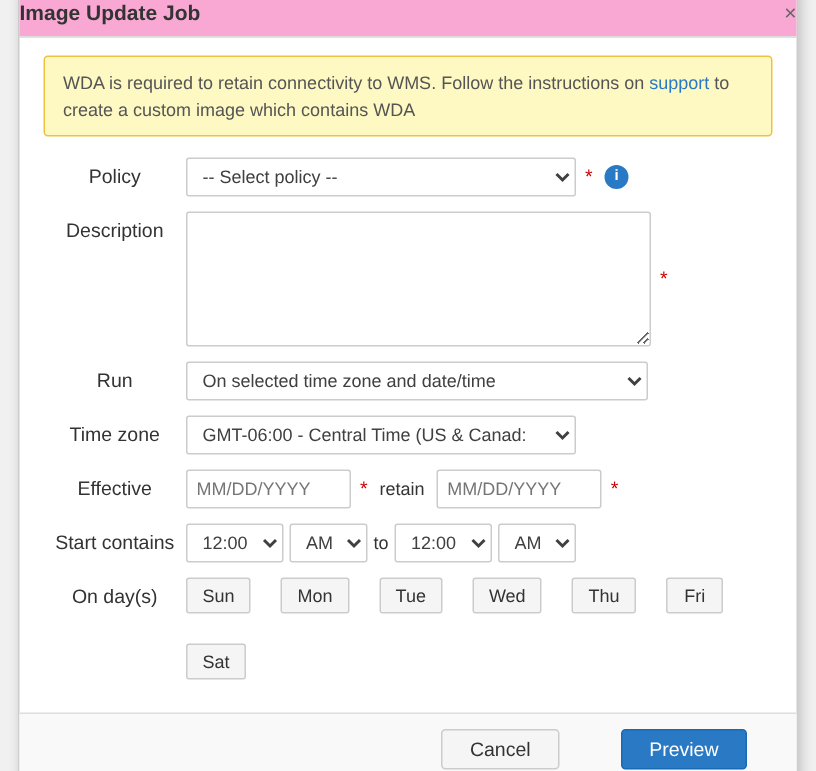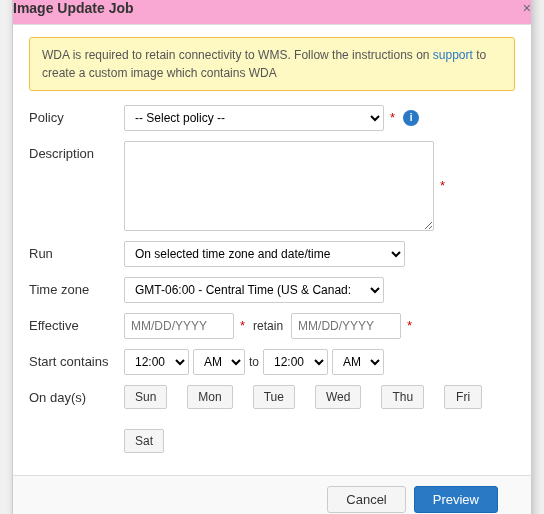--- a/index.html
+++ b/index.html
@@ -60,34 +60,35 @@
       display: flex;
       align-items: flex-start;
       margin-bottom: 10px;
     }
     .form-label {
       width: 95px;
       padding-top: 5px;
       color: #333;
       font-size: 13px;
       flex-shrink: 0;
+      text-align: center;
     }
     .form-control-wrap {
       flex: 1;
       display: flex;
       align-items: center;
       flex-wrap: wrap;
       gap: 4px;
     }
     select {
       border: 1px solid #ccc;
       border-radius: 2px;
       padding: 4px 6px;
       font-size: 12px;
-      color: #000000;
+      color: #404040;
       background: #fff;
       height: 26px;
     }
     input[type="text"] {
       border: 1px solid #ccc;
       border-radius: 2px;
       padding: 4px 6px;
       font-size: 12px;
       color: #999;
       height: 26px;
@@ -118,21 +119,21 @@
       color: #fff;
       font-size: 10px;
       font-weight: bold;
       cursor: pointer;
       margin-left: 4px;
     }
     .policy-select {
       width: 260px;
     }
     .run-select {
-      width: 281px;
+      width: 308px;
     }
     .timezone-select {
       width: 260px;
     }
     .until-label {
       font-size: 12px;
       color: #333;
       margin: 0 4px;
     }
     .day-buttons {
@@ -176,20 +177,21 @@
       border: 1px solid #ccc;
     }
     .btn-cancel {
       background: #f5f5f5;
       color: #333;
     }
     .btn-preview {
       background: #2a79c4;
       color: #fff;
       border-color: #1a69b4;
+      margin-left: 33px;
     }
   </style>
 </head>
 <body>
 
 <div class="dialog">
   <div class="dialog-header">
     <span class="dialog-title">Image Update Job</span>
     <button class="close-btn">×</button>
   </div>

